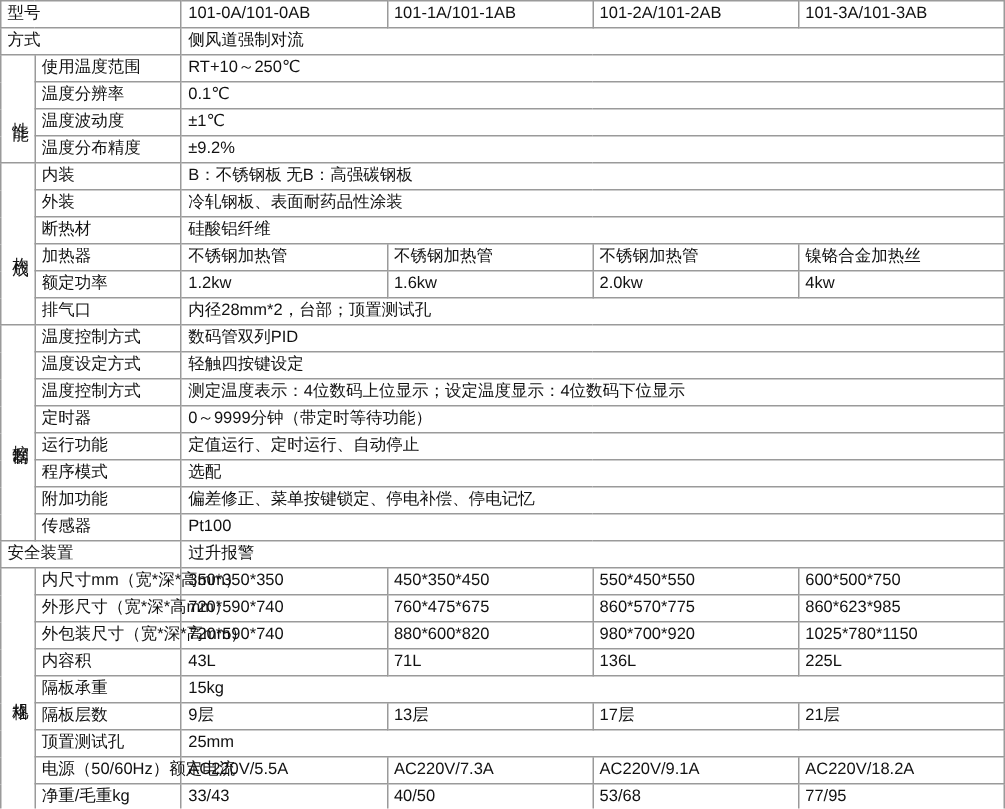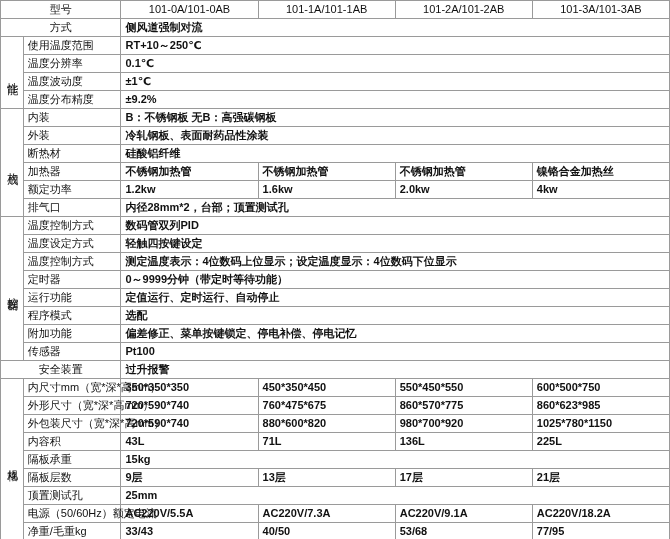--- a/index.html
+++ b/index.html
@@ -42,25 +42,23 @@
     letter-spacing:1px;
   }
   td.label{
     width:94px;
     padding-left:6px;
     white-space:nowrap;
     margin-top:34px;
   }
   td.val{
     padding-left:6px;
-    font-weight:bold;
   }
   td.hdr{
     padding-left:6px;
-    text-align:center;
   }
   .c1{width:132px;}
   .c2{width:132px;}
   .c3{width:132px;margin-left:12px;}
   .c4{width:132px;}
 </style>
 </head>
 <body>
 
 <div id="sheet">

